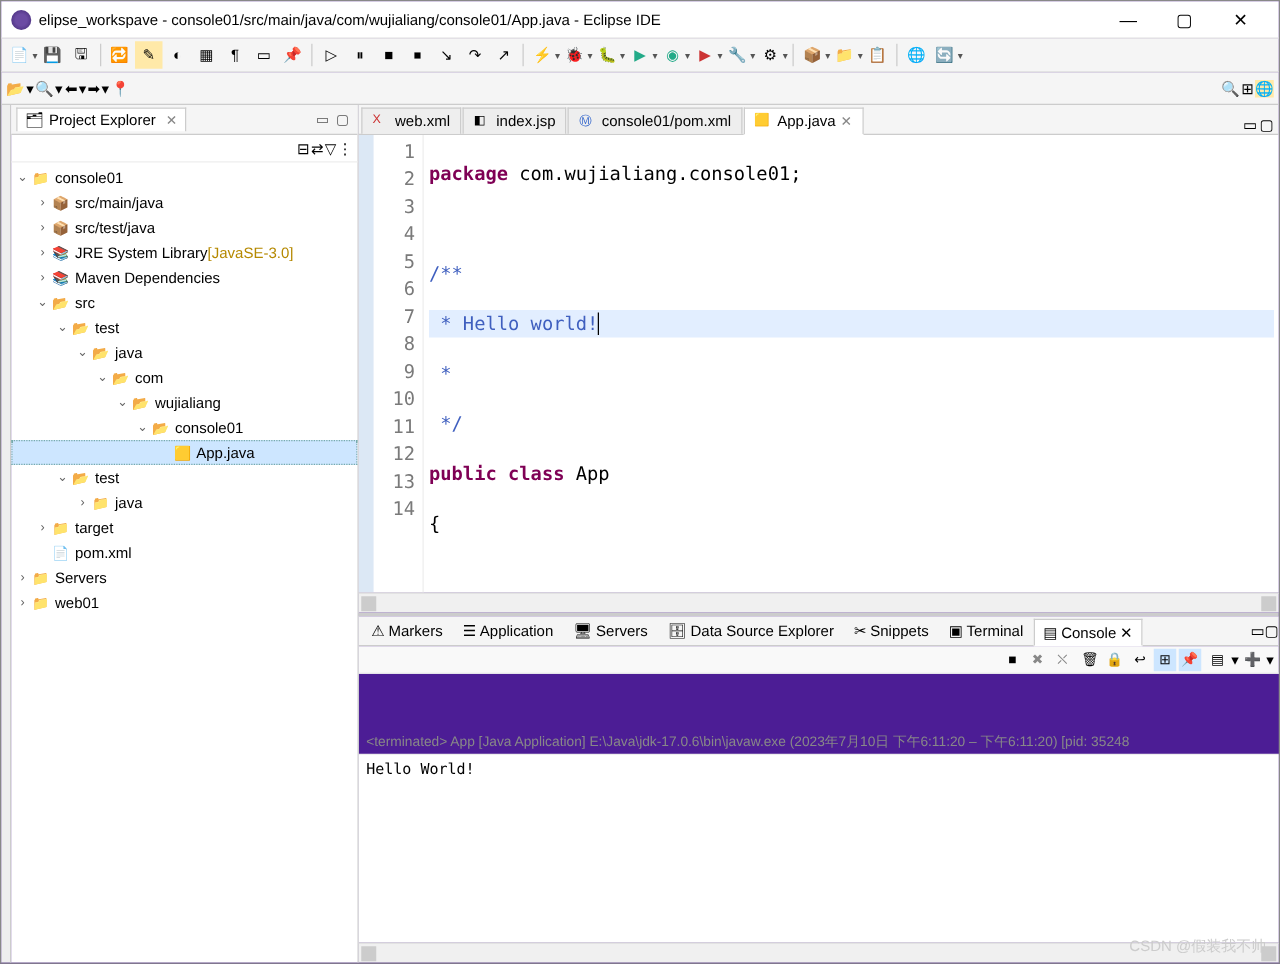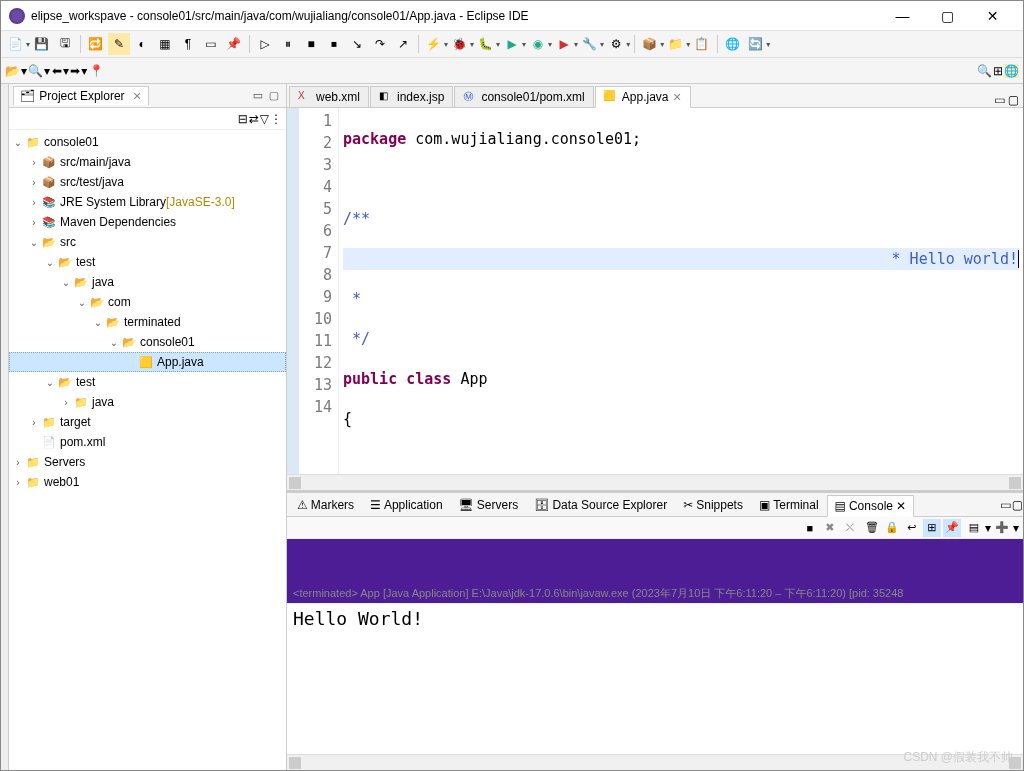--- a/index.html
+++ b/index.html
@@ -42,36 +42,36 @@
 .etab.active { background: #fff; border-bottom: 1px solid #fff; position: relative; top: 1px; }
 .etab .eicon { width: 14px; height: 14px; font-size: 10px; }
 .etab .eclose { color: #888; font-size: 11px; }
 .etabs-right { margin-left: auto; display: flex; gap: 2px; padding-right: 4px; }
 .editor { flex: 1; display: flex; background: #fff; overflow: hidden; min-height: 0; }
 .gutter { width: 40px; background: #fff; border-right: 1px solid #eee; text-align: right; padding: 2px 6px 2px 2px; font-family: Consolas, monospace; font-size: 15px; color: #7a7a7a; }
 .ann-strip { width: 12px; background: #dce8f5; }
 .gutter .ln { height: 22px; line-height: 22px; }
 .code { flex: 1; font-family: Consolas, monospace; font-size: 15px; padding: 2px 4px; white-space: pre; overflow: auto; }
 .code .cl { height: 22px; line-height: 22px; }
-.code .hl { background: #e2eeff; text-align: right; }
+.code .hl { background: #e2eeff; }
 .kw { color: #7f0055; font-weight: bold; }
 .cm { color: #3f5fbf; }
 .cursor { border-left: 1px solid #000; }
 .editor-scroll { height: 16px; background: #f0f0f0; border-top: 1px solid #ddd; position: relative; }
 .editor-scroll .thumb-l { position: absolute; left: 2px; top: 2px; width: 12px; height: 12px; background: #ccc; }
 .editor-scroll .thumb-r { position: absolute; right: 2px; top: 2px; width: 12px; height: 12px; background: #ccc; }
 .bottom-panes { height: 280px; display: flex; flex-direction: column; border-top: 3px solid #ccc; }
 .btabs { height: 24px; display: flex; align-items: center; background: #f5f5f5; border-bottom: 1px solid #ccc; padding-left: 2px; }
 .btab { display: flex; align-items: center; padding: 3px 7px; font-size: 12px; gap: 3px; cursor: pointer; border: 1px solid transparent; }
 .btab.active { background: #fff; border: 1px solid #ccc; border-bottom: 1px solid #fff; position: relative; top: 1px; }
 .btabs .spacer { flex: 1; }
 .console-toolbar { height: 22px; display: flex; justify-content: flex-end; align-items: center; padding: 0 4px; gap: 2px; background: #f9f9f9; border-bottom: 1px solid #eee; }
 .console-toolbar .cbtn { width: 18px; height: 18px; font-size: 11px; cursor: pointer; display: inline-flex; align-items: center; justify-content: center; }
 .console-status { font-size: 11px; color: #888; padding: 2px 6px; border-bottom: 1px solid #eee; white-space: nowrap; overflow: hidden; margin-top: 45px; }
-.console-out { flex: 1; font-family: Consolas, monospace; font-size: 18px; padding: 4px 6px; background: #fff; overflow: auto; }
+.console-out { flex: 1; font-family: Consolas, monospace; font-size: 12px; padding: 4px 6px; background: #fff; overflow: auto; }
 .statusbar { height: 22px; border-top: 1px solid #ccc; background: #f5f5f5; display: flex; align-items: center; font-size: 12px; }
 .statusbar .cell { padding: 0 14px; border-right: 1px solid #ddd; height: 100%; display: flex; align-items: center; }
 .watermark { position: absolute; right: 10px; bottom: 4px; font-size: 12px; color: #ccc; pointer-events: none; }
 </style>
 </head>
 <body>
 
 <div class="window">
 
   <div class="titlebar">
@@ -214,21 +214,21 @@
             <span>java</span>
           </div>
         <div class="tree-row" style="padding-left:66px">
             <span class="twist">⌄</span>
             <span class="ticon fopen">📂</span>
             <span>com</span>
           </div>
         <div class="tree-row" style="padding-left:82px">
             <span class="twist">⌄</span>
             <span class="ticon fopen">📂</span>
-            <span>terminated</span>
+            <span>wujialiang</span>
           </div>
         <div class="tree-row" style="padding-left:98px">
             <span class="twist">⌄</span>
             <span class="ticon fopen">📂</span>
             <span>console01</span>
           </div>
         <div class="tree-row sel" style="padding-left:114px">
             <span class="twist"> </span>
             <span class="ticon jfile">🟨</span>
             <span>App.java</span>

